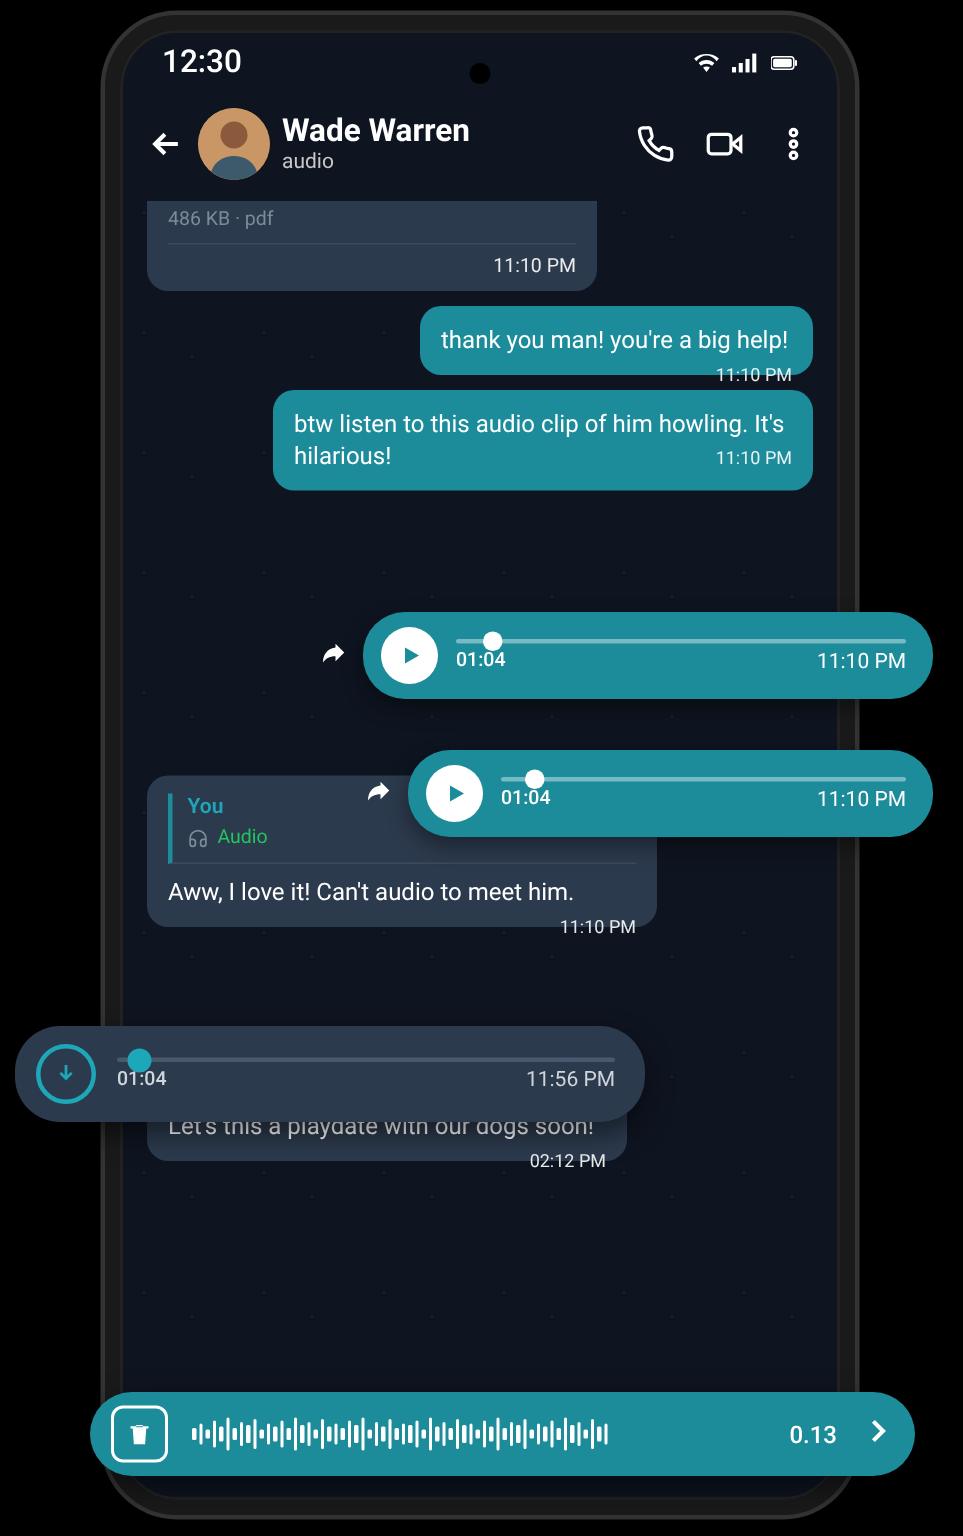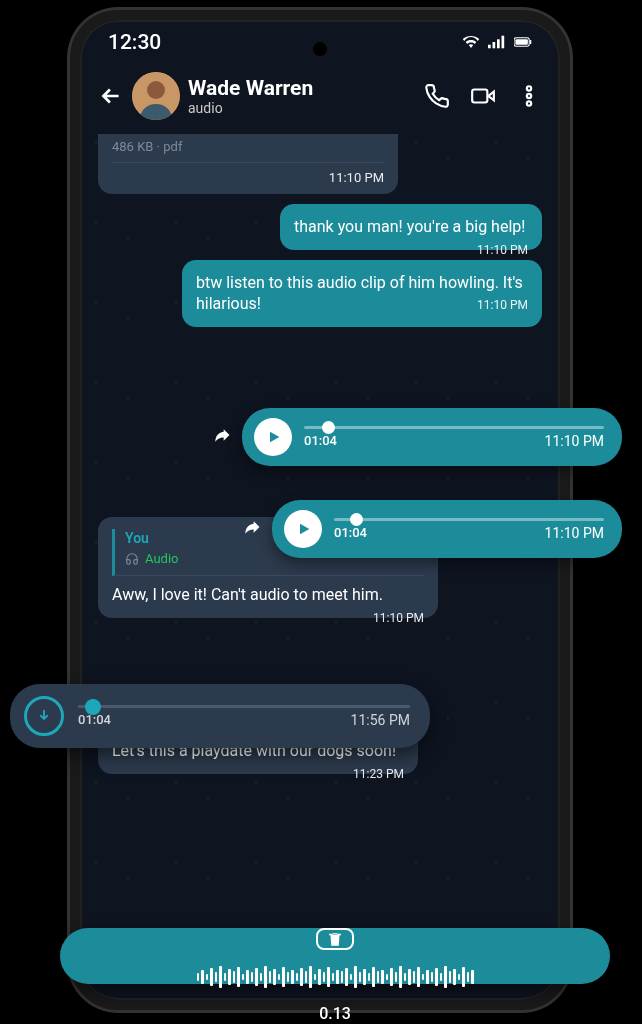--- a/index.html
+++ b/index.html
@@ -200,21 +200,20 @@
     width: 550px;
     height: 56px;
     background: #1c8c9b;
     border-radius: 28px;
     display: flex;
     align-items: center;
     padding: 0 14px;
     gap: 16px;
     box-shadow: 0 8px 20px rgba(0,0,0,0.5);
     z-index: 70;
-    flex-direction: column;
   }
   .trash-btn {
     width: 38px;
     height: 38px;
     border: 2px solid #fff;
     border-radius: 8px;
     display: flex;
     align-items: center;
     justify-content: center;
     cursor: pointer;
@@ -330,21 +329,21 @@
         </div>
       </div>
       <span>Aww, I love it! Can't audio to meet him.</span>
       <span class="time">11:10 PM</span>
     </div>
 
     <div style="height:100px"></div>
 
     <div class="bubble in" style="width:320px;">
       <span>Let's this a playdate with our dogs soon!</span>
-      <span class="time">11:23 PM</span>
+      <span class="time">02:12 PM</span>
     </div>
   </div>
 </div>
 
 <div class="overflow-out a1 audio-row">
   <span class="forward-icon"><svg viewBox="0 0 24 24">
         <path d="M14 5l7 7-7 7v-4c-5 0-8 2-10 5 0-6 3-11 10-12V5z"></path>
       </svg></span>
   <div class="audio-bubble wide" style="width:380px;">
     <div class="play-btn">

